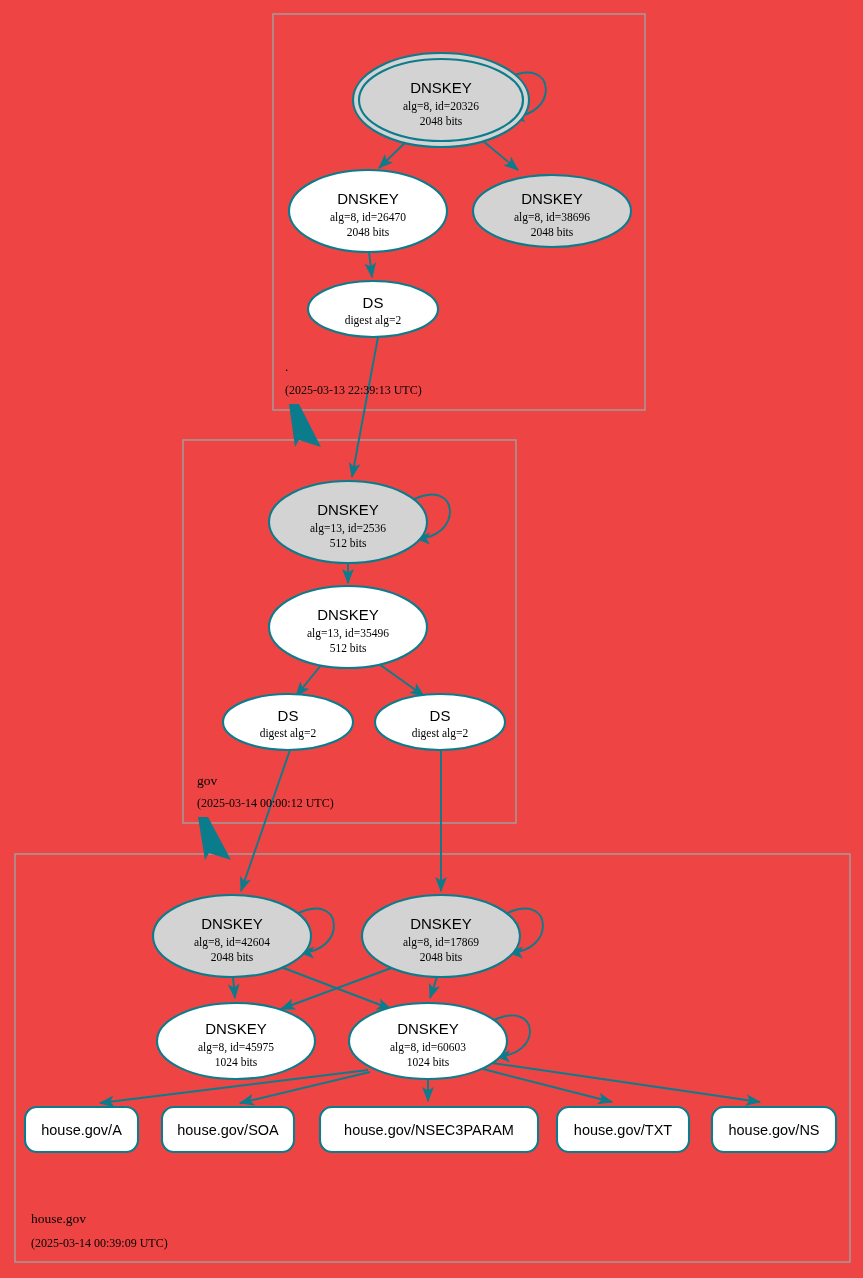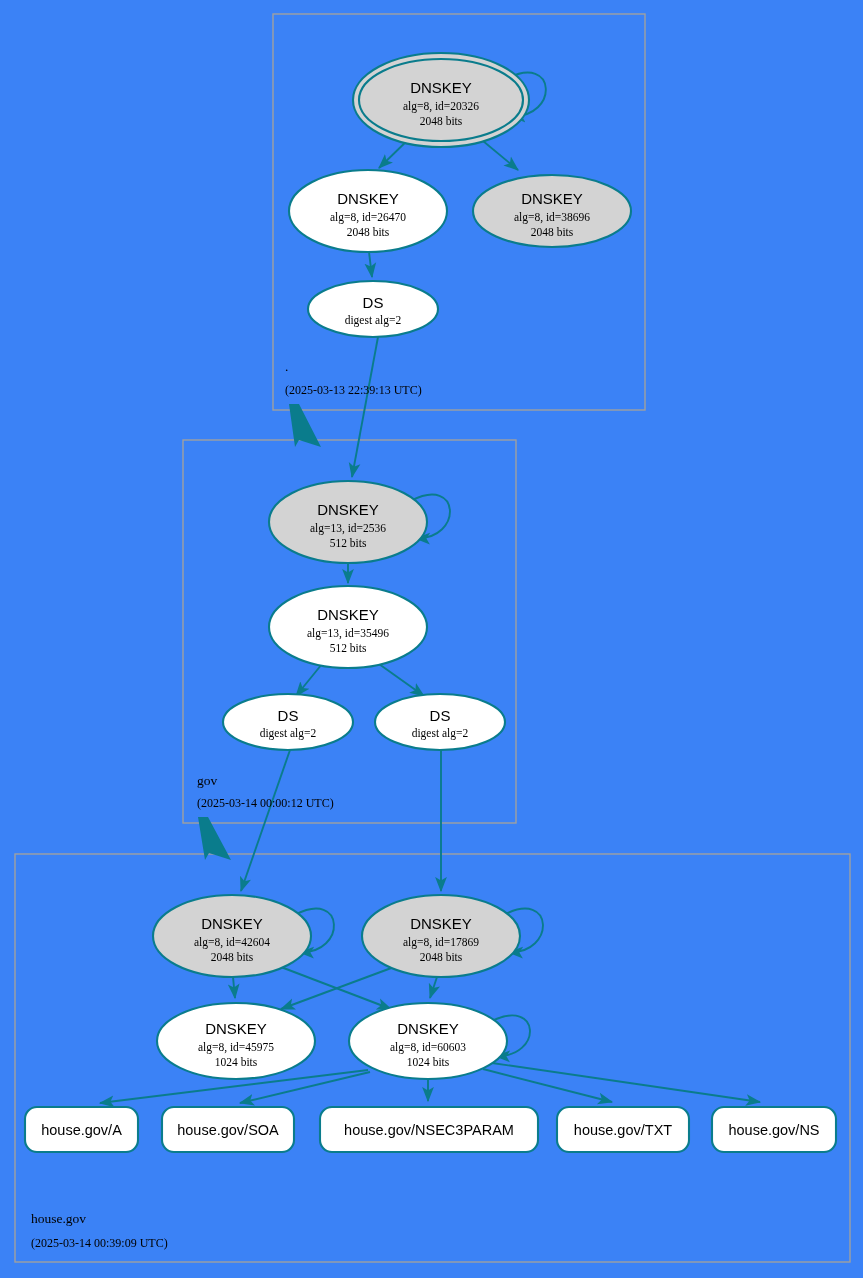--- a/index.html
+++ b/index.html
@@ -1,17 +1,17 @@
 <!DOCTYPE html>
 <html><head>
 <meta charset="utf-8">
 <style>
   html,body{margin:0;padding:0;background:#ffffff;}
   body{font-family:"Liberation Sans",sans-serif;}
-  #stage{position:relative;width:863px;height:1278px;overflow:hidden;background:#3b82f6;}
+  #stage{position:relative;width:863px;height:1278px;overflow:hidden;background:#ef4444;}
   svg#graph{position:absolute;top:0;left:0;width:863px;height:1278px;}
   .zone-box{fill:none;stroke:#a0a0a0;stroke-width:1.4;}
   .node-ell{stroke:#0a7c8c;stroke-width:2.1;}
   .node-ell.shaded{fill:#d3d3d3;}
   .node-ell.plain{fill:#ffffff;}
   .node-rect{fill:#ffffff;stroke:#0a7c8c;stroke-width:2.1;}
   .edge{fill:none;stroke:#0a7c8c;stroke-width:1.9;}
   .edge-thick{fill:#0a7c8c;stroke:none;}
   text{font-family:"Liberation Sans",sans-serif;fill:#000000;}
   .t-title{font-size:15px;text-anchor:middle;}

